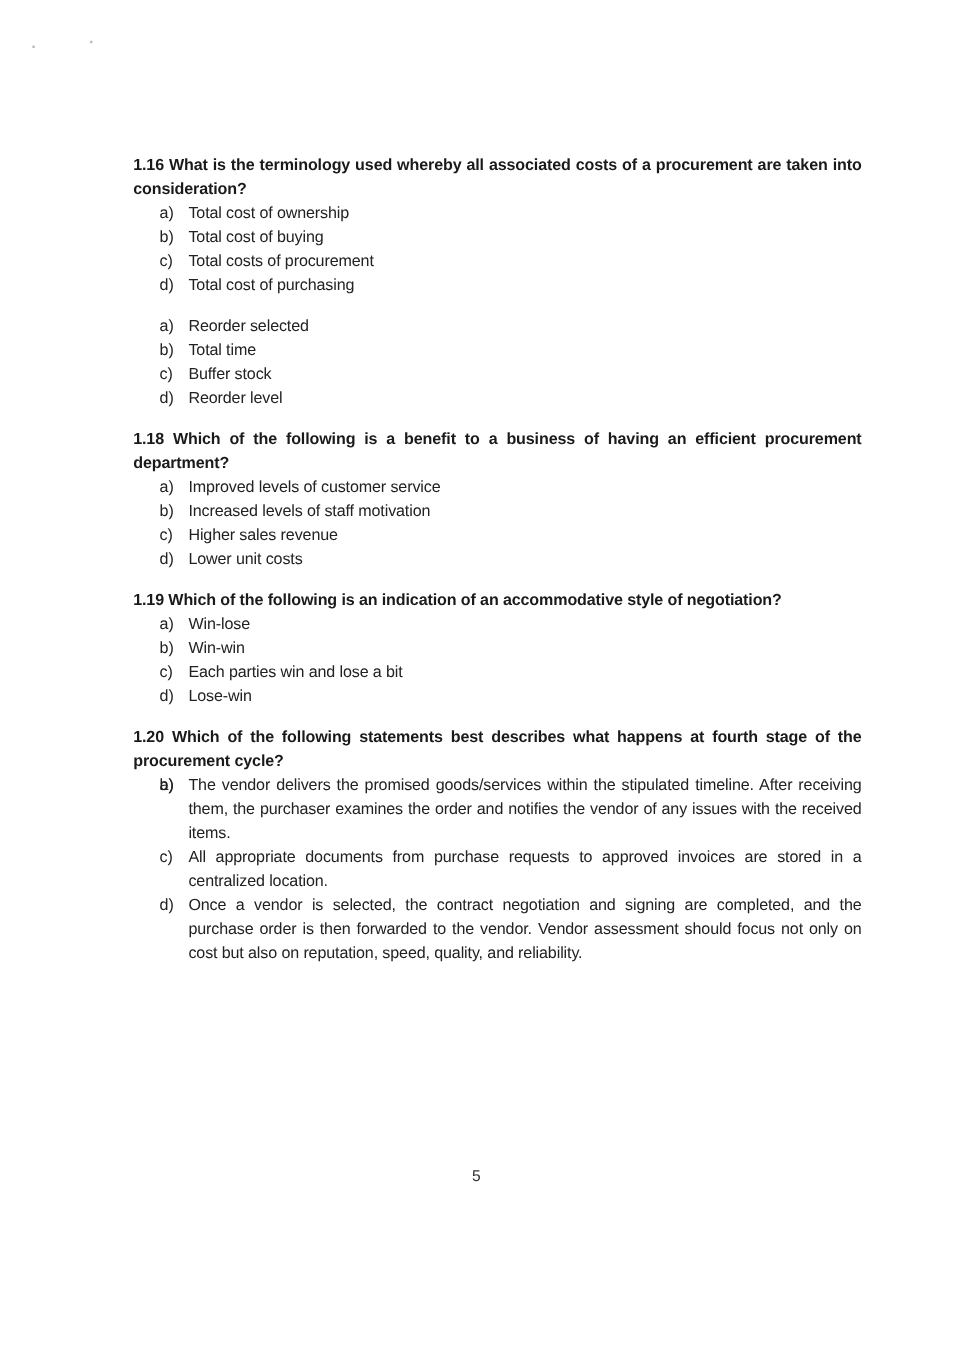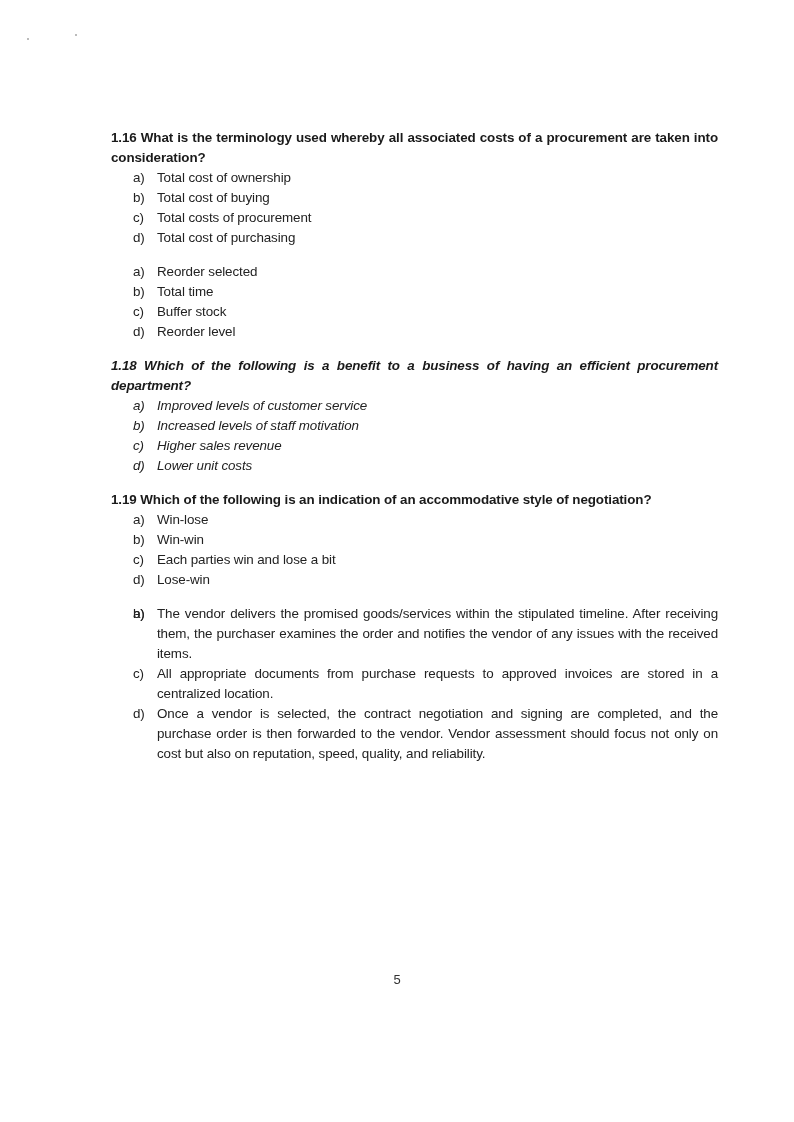--- a/index.html
+++ b/index.html
@@ -47,21 +47,21 @@
       letter-spacing: -0.1px;
       color: #222;
     }
     .opt-letter {
       position: absolute;
       left: 22px;
       top: 0;
     }
     .q-116 { margin-bottom: 14px; }
     .q-117 { margin-bottom: 14px; }
-    .q-118 { margin-bottom: 14px; font-style: italic; }
+    .q-118 { margin-bottom: 14px; }
     .q-119 { margin-bottom: 14px; }
     .page-number {
       position: absolute;
       top: 972px;
       left: 0;
       width: 794px;
       text-align: center;
       font-size: 13px;
       color: #333;
     }
@@ -113,20 +113,21 @@
     <div class="q-text">1.19 Which of the following is an indication of an accommodative style of negotiation?</div>
     <ul class="options">
       <li class="option"><span class="opt-letter">a)</span><span>Win-lose</span></li>
       <li class="option"><span class="opt-letter">b)</span><span>Win-win</span></li>
       <li class="option"><span class="opt-letter">c)</span><span>Each parties win and lose a bit</span></li>
       <li class="option"><span class="opt-letter">d)</span><span>Lose-win</span></li>
     </ul>
   </div>
 
   <div class="question q-120">
+    <div class="q-text">1.20 Which of the following statements best describes what happens at fourth stage of the procurement cycle?</div>
     <ul class="options">
       <li class="option"><span class="opt-letter">a)</span></li>
       <li class="option"><span class="opt-letter">b)</span><span>The vendor delivers the promised goods/services within the stipulated timeline. After receiving them, the purchaser examines the order and notifies the vendor of any issues with the received items.</span></li>
       <li class="option"><span class="opt-letter">c)</span><span>All appropriate documents from purchase requests to approved invoices are stored in a centralized location.</span></li>
       <li class="option"><span class="opt-letter">d)</span><span>Once a vendor is selected, the contract negotiation and signing are completed, and the purchase order is then forwarded to the vendor. Vendor assessment should focus not only on cost but also on reputation, speed, quality, and reliability.</span></li>
     </ul>
   </div>
 
 </div>
 

